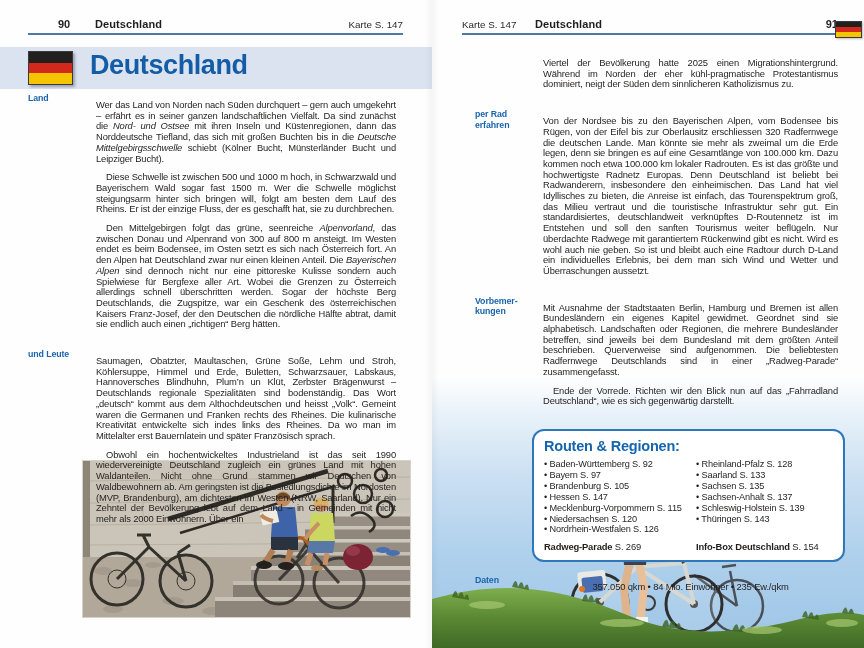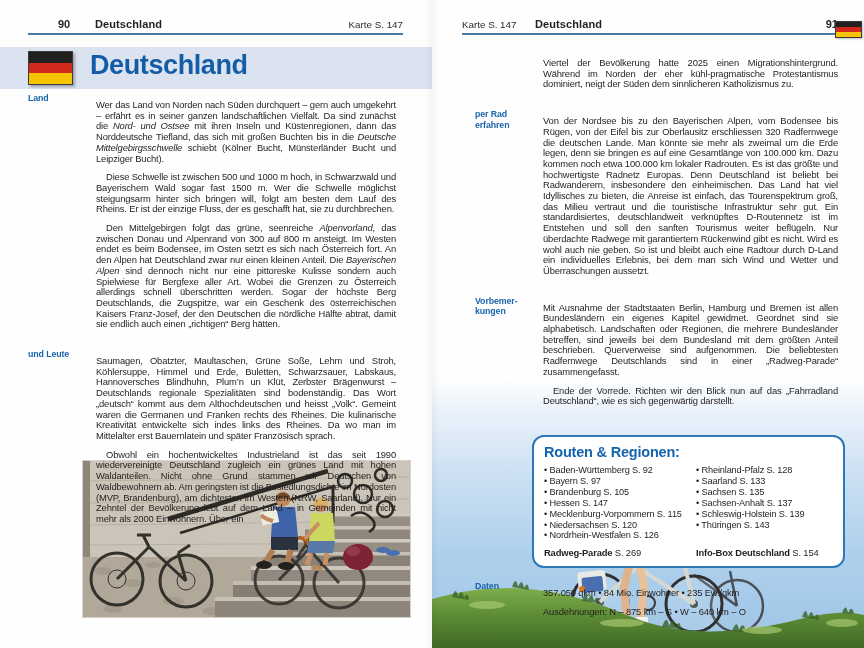--- a/index.html
+++ b/index.html
@@ -49,21 +49,21 @@
   .mlabel { color:#1a64ac; font-weight:bold; font-size:8.8px; line-height:10.6px;
     padding-top:1px; letter-spacing:-0.1px; padding-right:4px; }
   .btxt { font-size:9.4px; line-height:10.7px; letter-spacing:-0.14px;
     text-align:justify; color:#211f1e; }
   .btxt p { margin:8px; }
   .btxt p.indent { text-indent:10px; }
   .it { font-style:italic; }
   .bd { font-weight:bold; }
 
   
-  .routes-box { grid-column:2; width:313px; margin-left:-3px; margin-top:10px;
+  .routes-box { grid-column:2; width:313px; margin-left:-3px; margin-top:4px;
     background:#ffffff; border:2.5px solid #2e77b8; border-radius:12px;
     padding:7px 10px 8px 10px; z-index:3; }
   .routes-title { color:#1565ae; font-weight:bold; font-size:14.5px;
     letter-spacing:-0.2px; margin-bottom:5px; }
   .routes-cols { display:flex; }
   .routes-col1 { width:152px; }
   .routes-col2 { flex:1; }
   .route-item { font-size:9.2px; line-height:10.9px; letter-spacing:-0.15px; white-space:nowrap; }
   .route-item .bullet { font-size:9.2px; }
   .routes-footer { display:flex; margin-top:6px; }
@@ -335,20 +335,19 @@
             </div>
         </div>
         <div class="routes-footer">
           <div class="rfoot rf1"><span class="bd">Radweg-Parade</span><span> S. 269</span></div>
           <div class="rfoot"><span class="bd">Info-Box Deutschland</span><span> S. 154</span></div>
         </div>
       </div>
 
       <div class="mlabel daten-row">Daten</div>
       <div class="btxt daten-row">
-        <p style="text-align:left;">357.050 qkm • 84 Mio. Einwohner • 235 Ew./qkm</p>
-        <p style="text-align:left;">Ausdehnungen: N – 875 km – S • W – 640 km – O</p>
+        <p style="text-align:center;">357.050 qkm • 84 Mio. Einwohner • 235 Ew./qkm</p>
       </div>
     </div>
   </div>
 
   <div class="gutter"></div>
 </div>
 
 </body></html>

